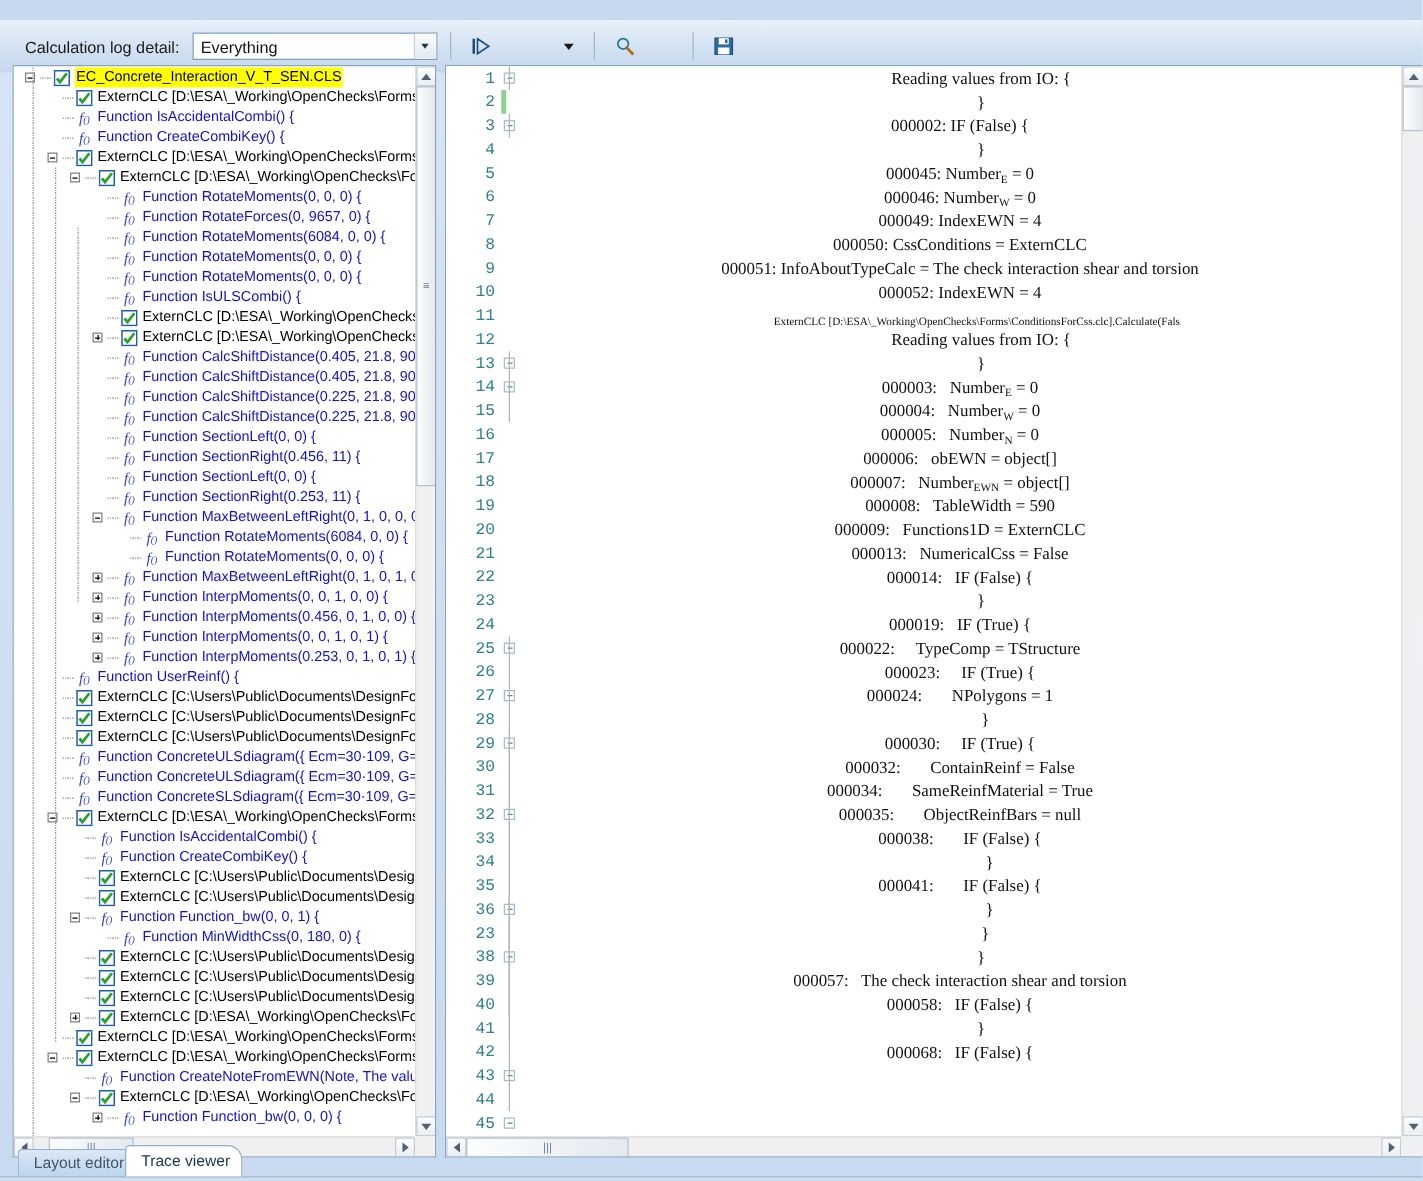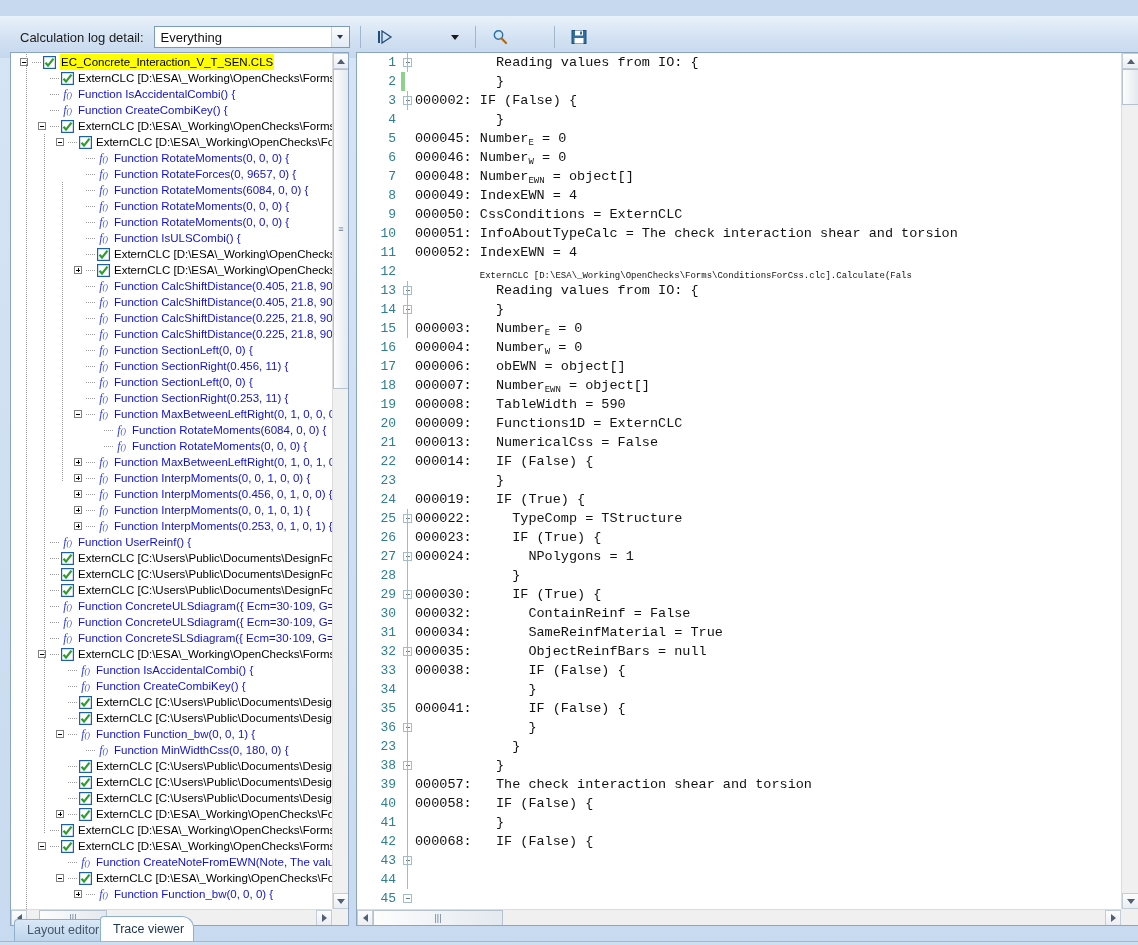--- a/index.html
+++ b/index.html
@@ -148,22 +148,23 @@
     position:absolute;left:0;top:0;width:44px;bottom:0;background:#fff;
   }
   .fold{
     position:absolute;left:44px;top:0;width:14px;bottom:0;background:#fff;
   }
   .fold .fline{
     position:absolute;left:6px;width:1px;background:#b4b4b4;
   }
   .codelines{
     position:absolute;left:58px;top:0;right:0;bottom:0;
-    font-family:Liberation Mono, monospace;
+    font-family:Liberation Serif, serif;
     font-size:13.5px;
+    text-align:center;
   }
   .cl{height:19px;line-height:19px;white-space:pre;color:#111;}
   .gl{
     height:19px;line-height:19px;text-align:right;padding-right:5px;
     font-family:"Liberation Mono","DejaVu Sans Mono",monospace;
     font-size:13px;color:#2f7f8f;box-sizing:border-box;
   }
   .fbox{
     position:absolute;left:2px;width:9px;height:9px;
     border:1px solid #a6bcc9;background:#fff;box-sizing:border-box;
@@ -869,30 +870,30 @@
           <div class="fline" style="top: 703px; height: 57px;"></div>
           <div class="fline" style="top: 798px; height: 38px;"></div>
         </div>
       <div class="codelines" id="codelines">
           <div class="cl">          Reading values from IO: {</div>
           <div class="cl">          }</div>
           <div class="cl">000002: IF (False) {</div>
           <div class="cl">          }</div>
           <div class="cl">000045: Number<sub>E</sub> = 0</div>
           <div class="cl">000046: Number<sub>W</sub> = 0</div>
-          <div class="cl">000048: Number<sub>EWN</sub> = object[]</div>
           <div class="cl">000049: IndexEWN = 4</div>
           <div class="cl">000050: CssConditions = ExternCLC</div>
           <div class="cl">000051: InfoAboutTypeCalc = The check interaction shear and torsion</div>
           <div class="cl">000052: IndexEWN = 4</div>
           <div class="cl">        <sub>ExternCLC [D:\ESA\_Working\OpenChecks\Forms\ConditionsForCss.clc].Calculate(Fals</sub></div>
           <div class="cl">          Reading values from IO: {</div>
           <div class="cl">          }</div>
           <div class="cl">000003:   Number<sub>E</sub> = 0</div>
           <div class="cl">000004:   Number<sub>W</sub> = 0</div>
+          <div class="cl">000005:   Number<sub>N</sub> = 0</div>
           <div class="cl">000006:   obEWN = object[]</div>
           <div class="cl">000007:   Number<sub>EWN</sub> = object[]</div>
           <div class="cl">000008:   TableWidth = 590</div>
           <div class="cl">000009:   Functions1D = ExternCLC</div>
           <div class="cl">000013:   NumericalCss = False</div>
           <div class="cl">000014:   IF (False) {</div>
           <div class="cl">          }</div>
           <div class="cl">000019:   IF (True) {</div>
           <div class="cl">000022:     TypeComp = TStructure</div>
           <div class="cl">000023:     IF (True) {</div>

